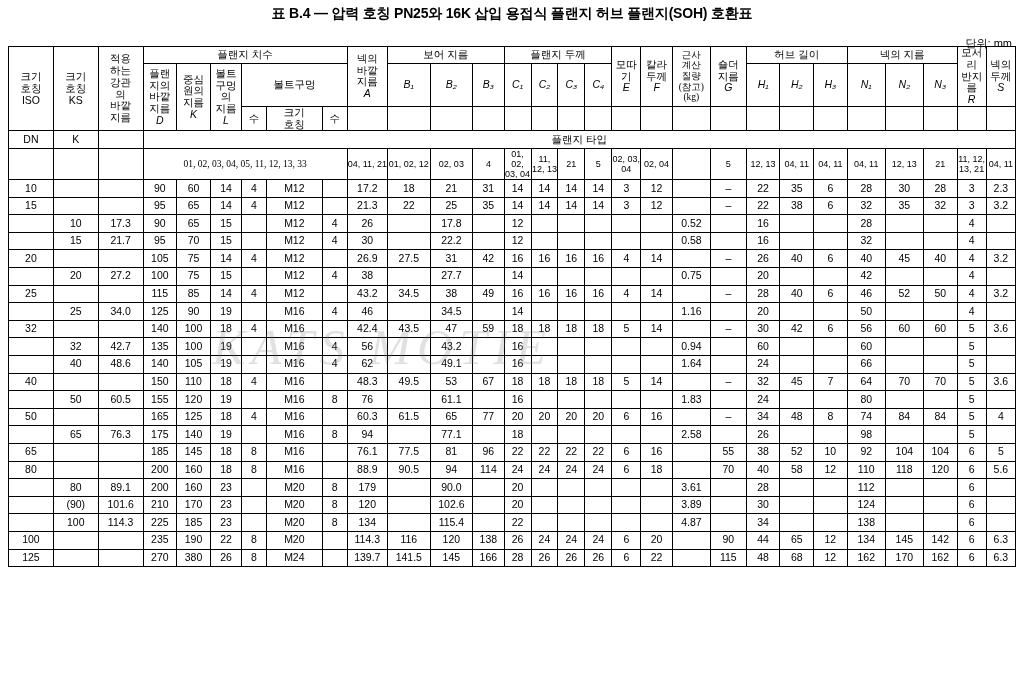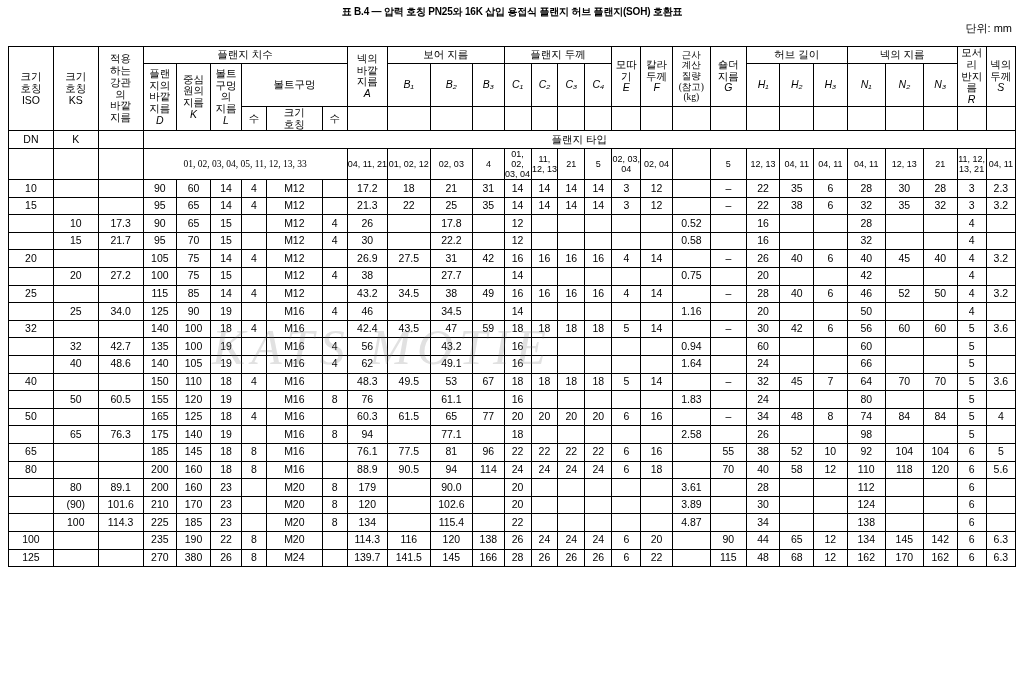--- a/index.html
+++ b/index.html
@@ -1,18 +1,18 @@
 <!DOCTYPE html>
 <html><head>
 <meta charset="utf-8">
 <style>
   html,body{margin:0;padding:0;background:#fff;}
   body{width:1024px;height:692px;font-family:"Liberation Sans",sans-serif;color:#000;position:relative;overflow:hidden;}
-  #title{position:absolute;top:5px;left:0;width:1024px;text-align:center;font-size:10px;font-weight:bold;letter-spacing:-0.2px;}
-  #unit{position:absolute;top:21px;right:12px;font-size:11px;}
+  #title{position:absolute;top:5px;left:0;width:1024px;text-align:center;font-size:14px;font-weight:bold;letter-spacing:-0.2px;}
+  #unit{position:absolute;top:36px;right:12px;font-size:11px;}
   #tblwrap{position:absolute;top:46px;left:8px;width:1008px;}
   table{border-collapse:collapse;table-layout:fixed;width:1008px;}
   td,th{border:1px solid #000;font-size:10.5px;text-align:center;vertical-align:middle;padding:0;line-height:1.12;font-weight:normal;}
   .vt{line-height:1.12;}
   .small{font-size:9.5px;font-family:Liberation Serif, serif;}
   .tiny{font-size:9px;}
   .grp{font-size:10.5px;height:16px;margin-left:37px;}
   tbody td{height:16.6px;}
   .italic{font-style:italic;}
   .watermark{position:absolute;top:318px;left:212px;font-family:"Liberation Serif",serif;font-size:50px;color:rgba(120,120,120,0.22);font-style:italic;letter-spacing:6px;pointer-events:none;white-space:nowrap;}

